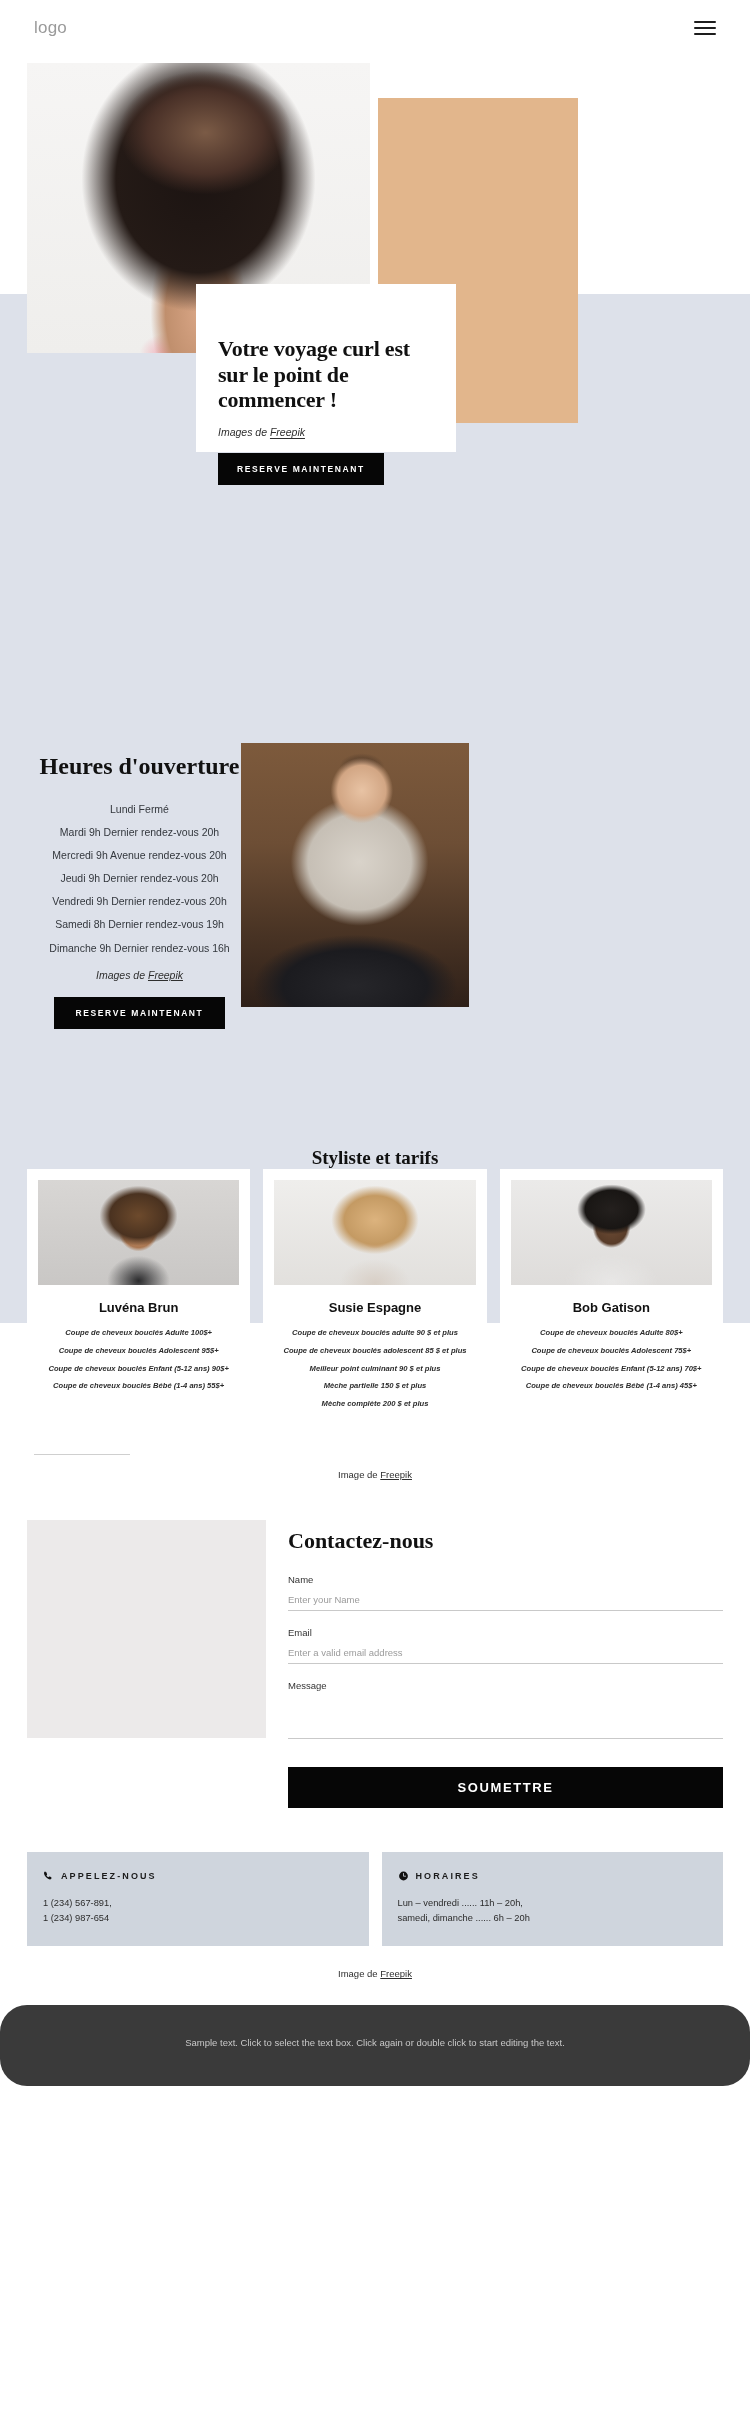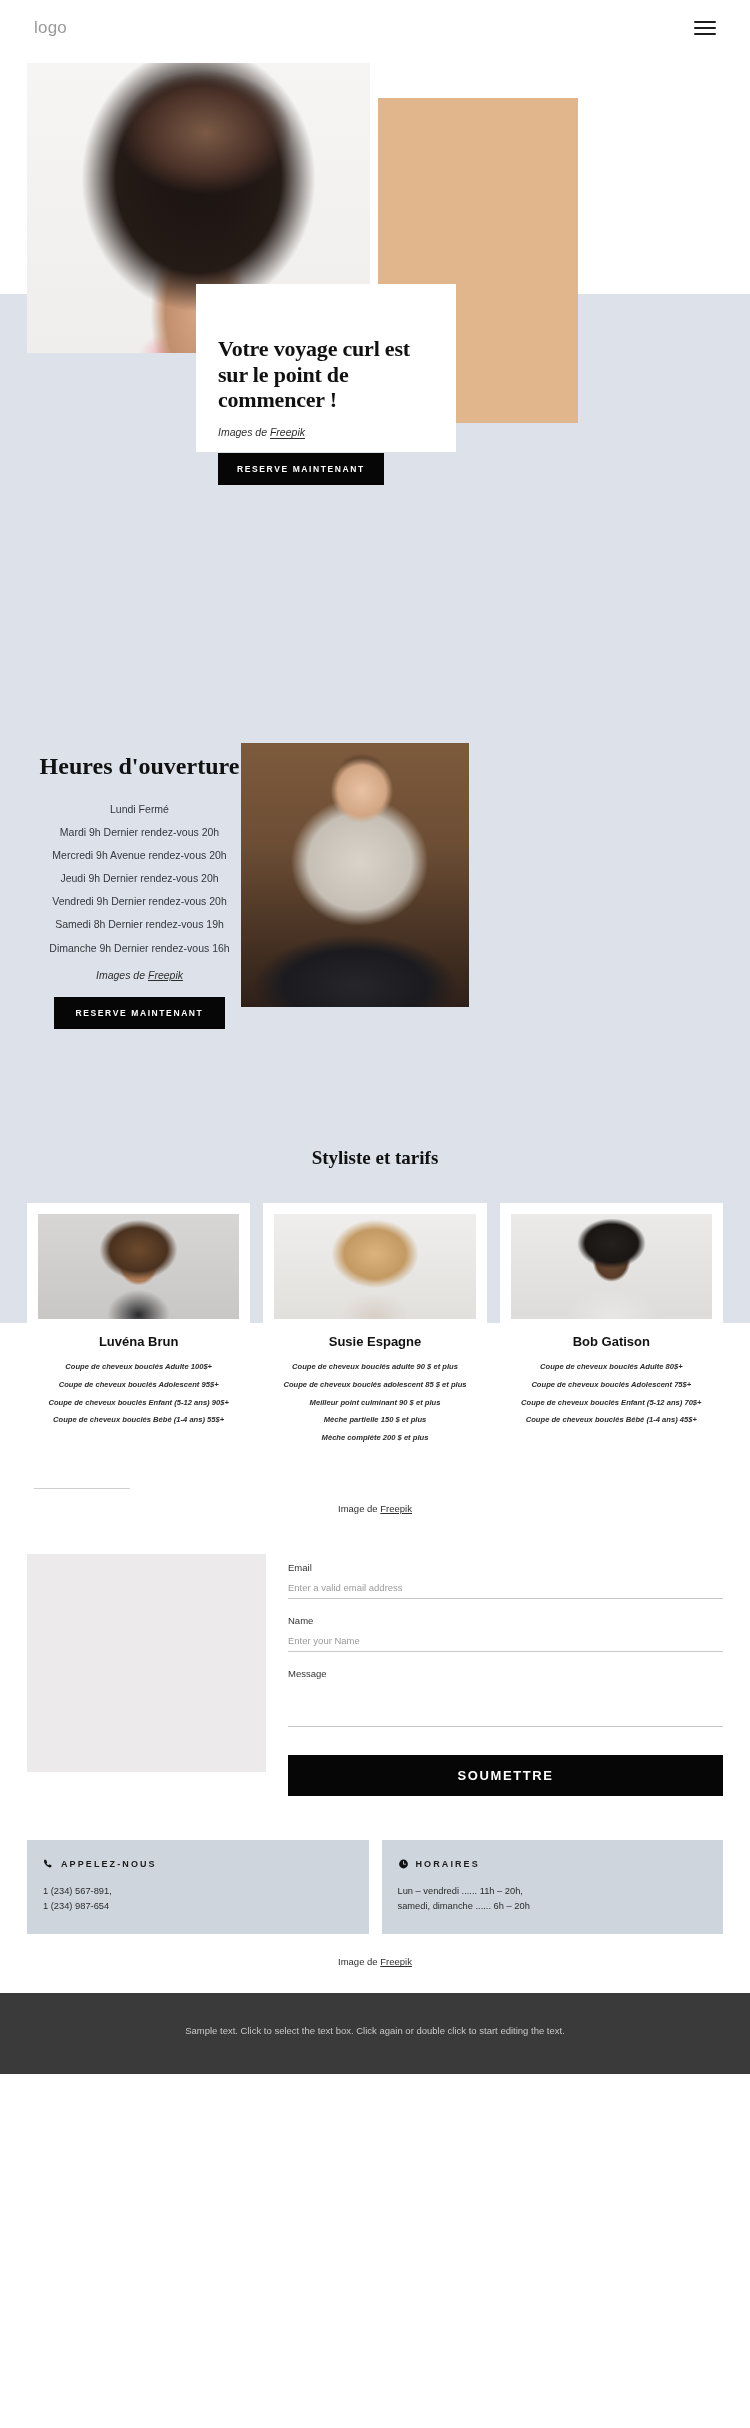--- a/index.html
+++ b/index.html
@@ -161,21 +161,20 @@
     position: absolute; left: 0; top: 0; right: 0; height: 220px;
     background: #dde1ea;
   }
   .sec-title {
     position: relative;
     font-family: "Liberation Serif", serif;
     font-weight: 700;
     font-size: 19px;
     text-align: center;
     color: #111;
-    margin-bottom: 34px;
     z-index: 3;
   }
   .cards {
     position: relative;
     display: flex;
     gap: 13px;
     padding: 0 27px;
     z-index: 3;
     align-items: flex-start;
   }
@@ -346,20 +345,21 @@
   }
   .footer-credit u { text-decoration: underline; }
 
   .footer {
     background: #3a3a3a;
     color: #c9c9c9;
     text-align: center;
     font-size: 9.5px;
     line-height: 1.7;
     padding: 30px 120px 34px 120px;
+    border-radius: 27px;
   }
 </style>
 </head>
 <body>
 
 <div class="page">
 
   <div class="header">
     <div class="logo">logo</div>
     <div class="burger">
@@ -460,29 +460,30 @@
     <div class="cards-credit">
       <span>Image de </span><u>Freepik</u>
     </div>
   </div>
 
   <div class="contact">
     <div class="contact-photo">
       <div class="ph-bg"></div>
     </div>
     <div class="contact-form">
+      <div class="contact-title">Contactez-nous</div>
+
+      <div class="field">
+        <label>Name</label>
+        <input type="text" placeholder="Enter your Name" style="">
+      </div>
 
       <div class="field">
         <label>Email</label>
         <input type="text" placeholder="Enter a valid email address" style="">
-      </div>
-
-      <div class="field">
-        <label>Name</label>
-        <input type="text" placeholder="Enter your Name" style="">
       </div>
 
       <div class="field">
         <label>Message</label>
         <textarea placeholder="" style=""></textarea>
       </div>
 
       <button class="btn-submit">SOUMETTRE</button>
     </div>
   </div>

